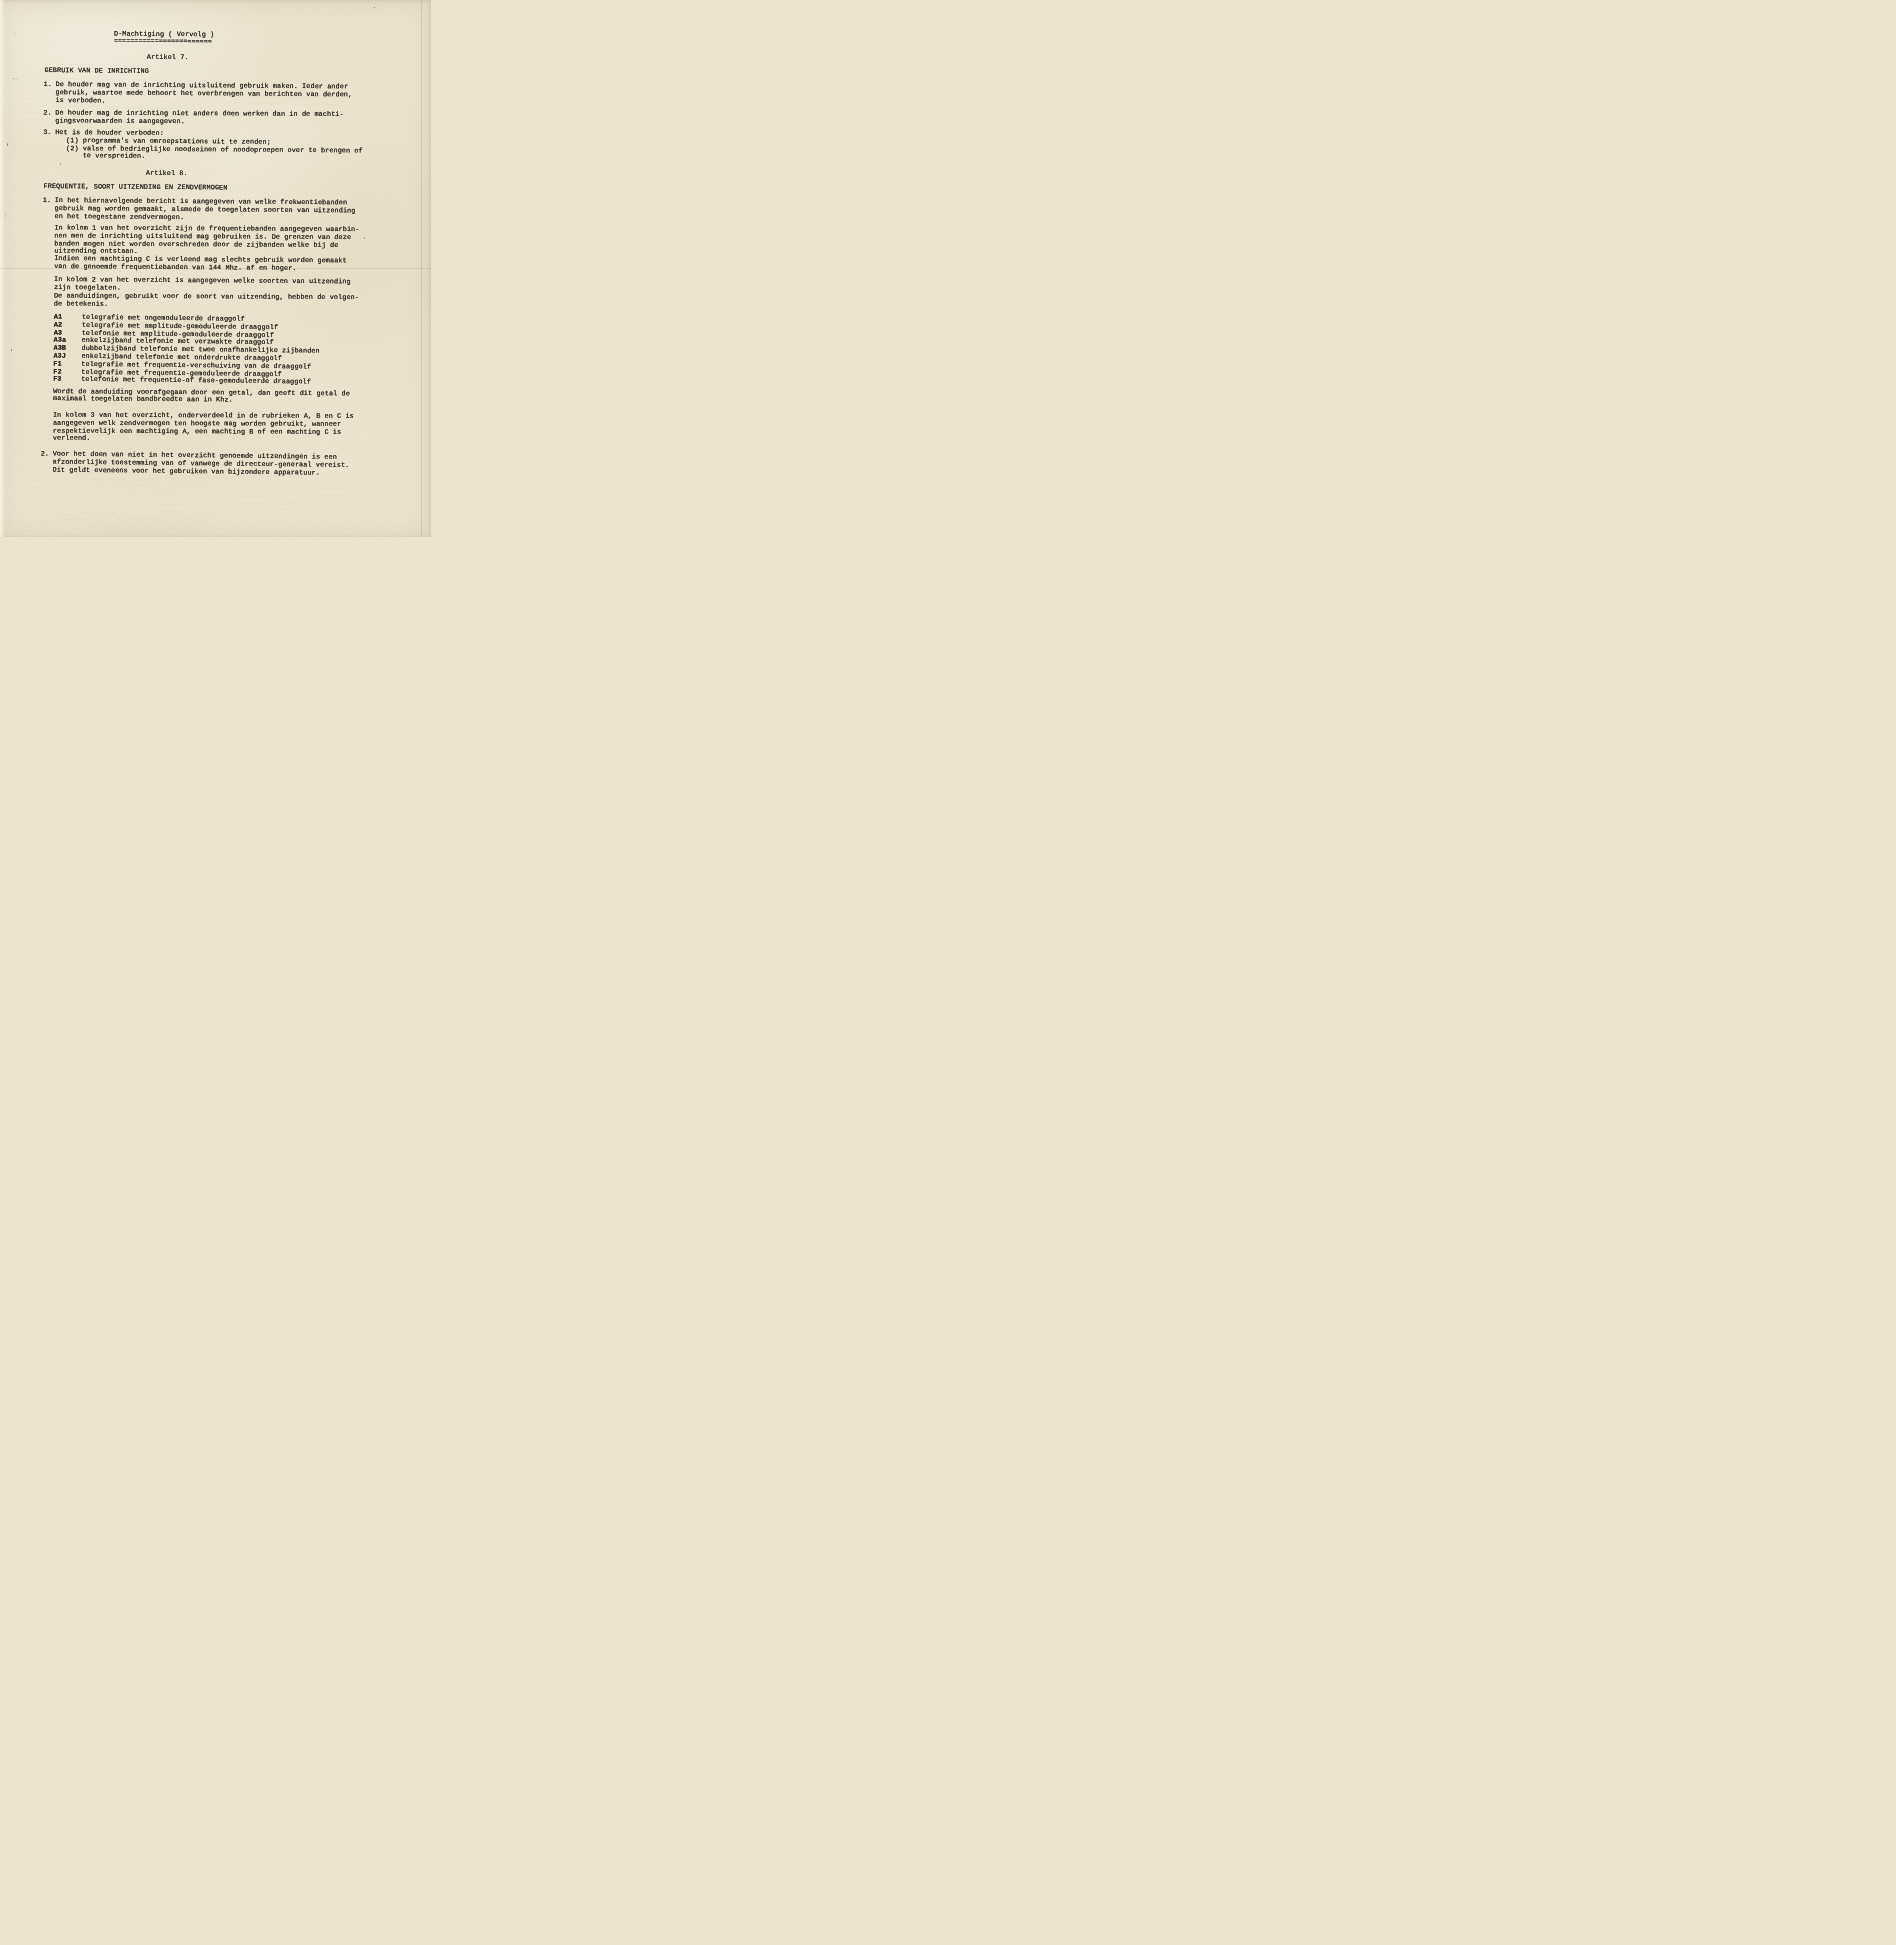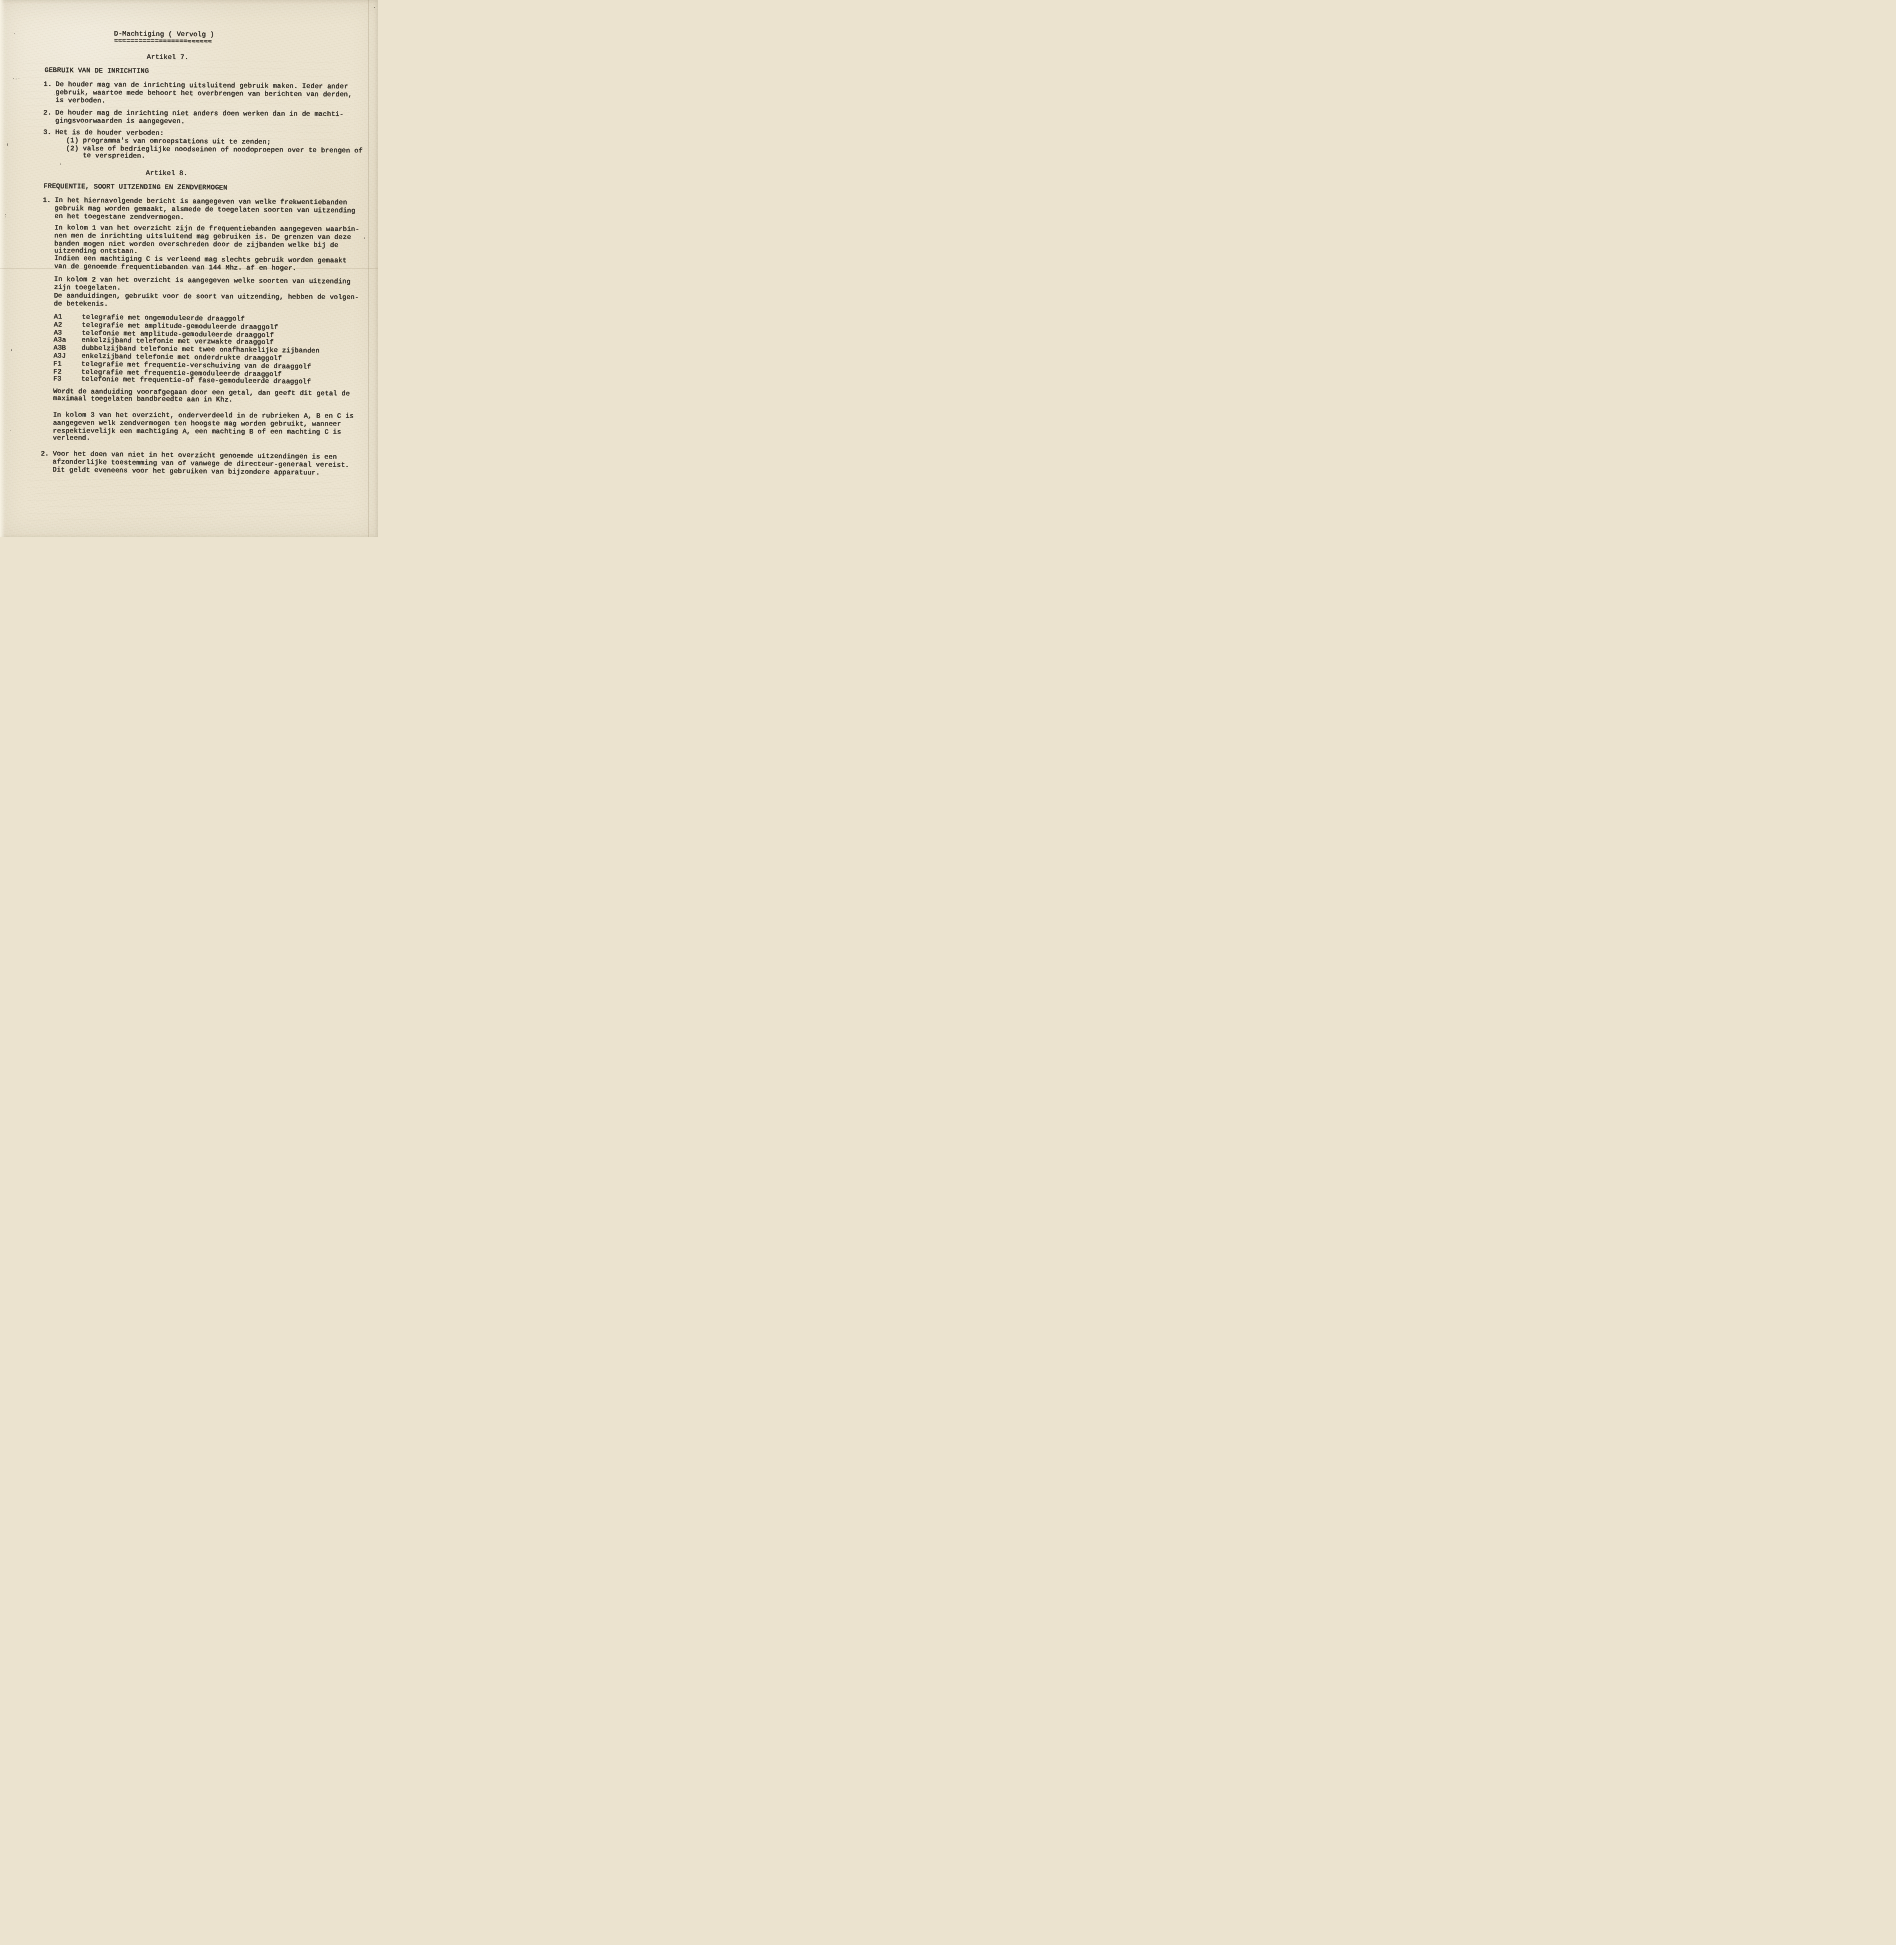--- a/index.html
+++ b/index.html
@@ -1,17 +1,17 @@
 <!DOCTYPE html>
 <html style="font-size:6.2px"><head>
 <meta charset="utf-8">
 <style>
   html,body{margin:0;padding:0;background:#ebe3cf;}
   .page{
-    position:relative;width:378px;height:537px;overflow:hidden;
+    position:relative;width:431px;height:537px;overflow:hidden;
     background-color:#ebe3cf;
     background-image:
       radial-gradient(ellipse 60% 30% at 22% 8%, rgba(255,255,255,.28), transparent 70%),
       radial-gradient(ellipse 50% 40% at 85% 45%, rgba(214,199,168,.20), transparent 70%),
       radial-gradient(ellipse 55% 35% at 35% 78%, rgba(219,205,175,.16), transparent 70%),
       radial-gradient(ellipse 40% 20% at 60% 30%, rgba(255,255,255,.14), transparent 70%),
       linear-gradient(90deg, rgba(247,242,228,.9) 0px, rgba(247,242,228,0) 6.2px);
     box-shadow: inset 0 0 27px rgba(118,103,78,.14), inset -1.2px 0 3.9px rgba(118,103,78,.10), inset 0 1.2px 3.9px rgba(118,103,78,.08);
     font-family:"Liberation Mono","DejaVu Sans Mono",monospace;
     color:#2f2b25;
@@ -68,21 +68,21 @@
   .sub .num{flex:0 0 16.7px;}
 
   .para{margin-top:3.9px;}
   .para.first{margin-top:0;}
   .para.mt9{margin-top:3.5px;}
   .para.tight{margin-top:0;}
   .para.mt14{margin-top:5.4px;}
   .para.mt20{margin-top:7.8px;}
   .codes{margin:6.2px 0 3.9px;}
   .code-row{display:flex;}
-  .code-row .code{flex:0 0 28px;}
+  .code-row .code{flex:0 0 28px;font-weight:bold;}
 </style>
 </head>
 <body>
 
 <div class="page">
   <div class="bleed b1"></div>
   <div class="bleed b2"></div>
   <div class="texture"></div>
   <div class="edge-left"></div>
   <div class="vline"></div>

